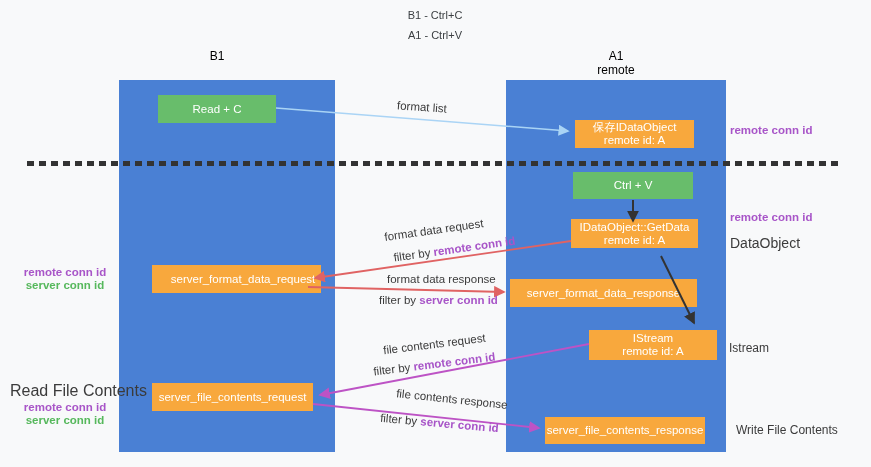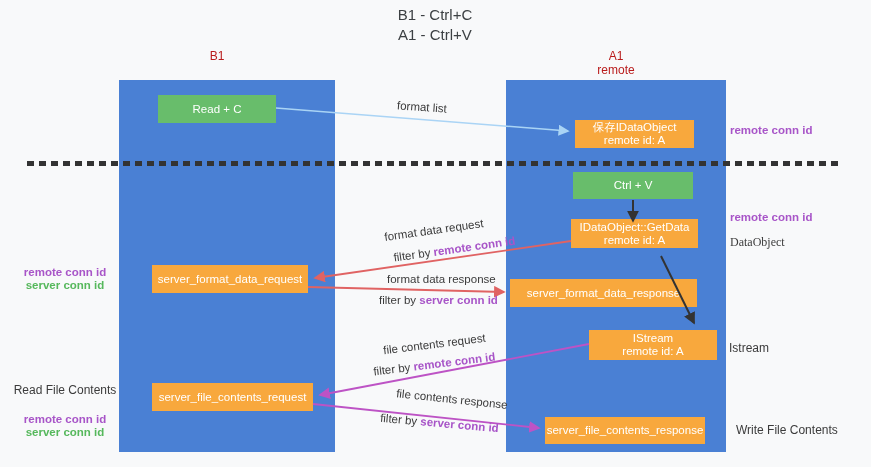--- a/index.html
+++ b/index.html
@@ -3,22 +3,22 @@
 <meta charset="utf-8">
 <style>
   html,body{margin:0;padding:0;background:#f8f9fa;}
   #canvas{
     position:relative;width:871px;height:467px;overflow:hidden;
     background:#f8f9fa;
     font-family:"Liberation Sans","DejaVu Sans",sans-serif;
     color:#3b3b3b;
   }
   .abs{position:absolute;}
-  .title{left:330px;top:5px;width:210px;text-align:center;font-size:15px;line-height:20px;color:#3c4043;}
-  .colhead{text-align:center;font-size:12px;line-height:14px;color:#b91c1c;}
+  .title{left:330px;top:5px;width:210px;text-align:center;font-size:11px;line-height:20px;color:#3c4043;}
+  .colhead{text-align:center;font-size:12px;line-height:14px;color:#000000;}
   .column{position:absolute;top:80px;height:372px;background:#4a80d4;}
   .box{
     position:absolute;display:flex;flex-direction:column;align-items:center;justify-content:center;
     color:#ffffff;font-size:11.5px;line-height:13px;text-align:center;white-space:nowrap;z-index:4;
   }
   .green{background:#68bd6b;}
   .orange{background:#f8a83d;}
   .side{position:absolute;font-size:11.5px;white-space:nowrap;z-index:6;}
   .purple{color:#a855c8;font-weight:bold;}
   .greent{color:#56b85c;font-weight:bold;}
@@ -65,21 +65,21 @@
 
   <div class="box green" style="left:573px;top:172px;width:120px;height:27px;">
     <span>Ctrl + V</span>
   </div>
 
   <div class="box orange" style="left:571px;top:219px;width:127px;height:29px;">
     <span>IDataObject::GetData</span>
     <span>remote id: A</span>
   </div>
 
-  <div class="box orange" style="left:152px;top:265px;width:156px;height:28px;">
+  <div class="box orange" style="left:152px;top:265px;width:156px;height:28px;padding-left:13px;">
     <span>server_format_data_request</span>
   </div>
 
   <div class="box orange" style="left:510px;top:279px;width:187px;height:28px;">
     <span>server_format_data_response</span>
   </div>
 
   <div class="box orange" style="left:589px;top:330px;width:128px;height:30px;">
     <span>IStream</span>
     <span>remote id: A</span>
@@ -88,30 +88,30 @@
   <div class="box orange" style="left:152px;top:383px;width:161px;height:28px;">
     <span>server_file_contents_request</span>
   </div>
 
   <div class="box orange" style="left:545px;top:417px;width:160px;height:27px;">
     <span>server_file_contents_response</span>
   </div>
 
   <div class="side purple" style="left:730px;top:124px;">remote conn id</div>
   <div class="side purple" style="left:730px;top:211px;">remote conn id</div>
-  <div class="side dark" style="left:730px;top:235px;font-size:12px;font-family:Liberation Serif, serif;">DataObject</div>
+  <div class="side dark" style="left:730px;top:235px;font-size:14px;">DataObject</div>
   <div class="side dark" style="left:729px;top:341px;font-size:12px;">Istream</div>
   <div class="side dark" style="left:736px;top:423px;font-size:12px;">Write File Contents</div>
 
   <div class="side leftstack" style="left:10px;top:266px;">
     <div class="purple">remote conn id</div>
     <div class="greent">server conn id</div>
   </div>
   <div class="side leftstack" style="left:10px;top:384px;">
-    <div class="dark" style="font-size:12px;margin-bottom:16px;">Read File Contents</div>
+    <div class="dark" style="font-size:16px;margin-bottom:4px;">Read File Contents</div>
     <div class="purple">remote conn id</div>
     <div class="greent">server conn id</div>
   </div>
 
   <div class="alabel" style="left:397px;top:101px;transform:rotate(4deg);">format list</div>
 
   <div class="alabel" style="left:384px;top:224px;transform:rotate(-8deg);">format data request</div>
   <div class="alabel" style="left:393px;top:243px;transform:rotate(-8deg);">
     <span>filter by</span>
     <span class="purple">remote conn id</span>

